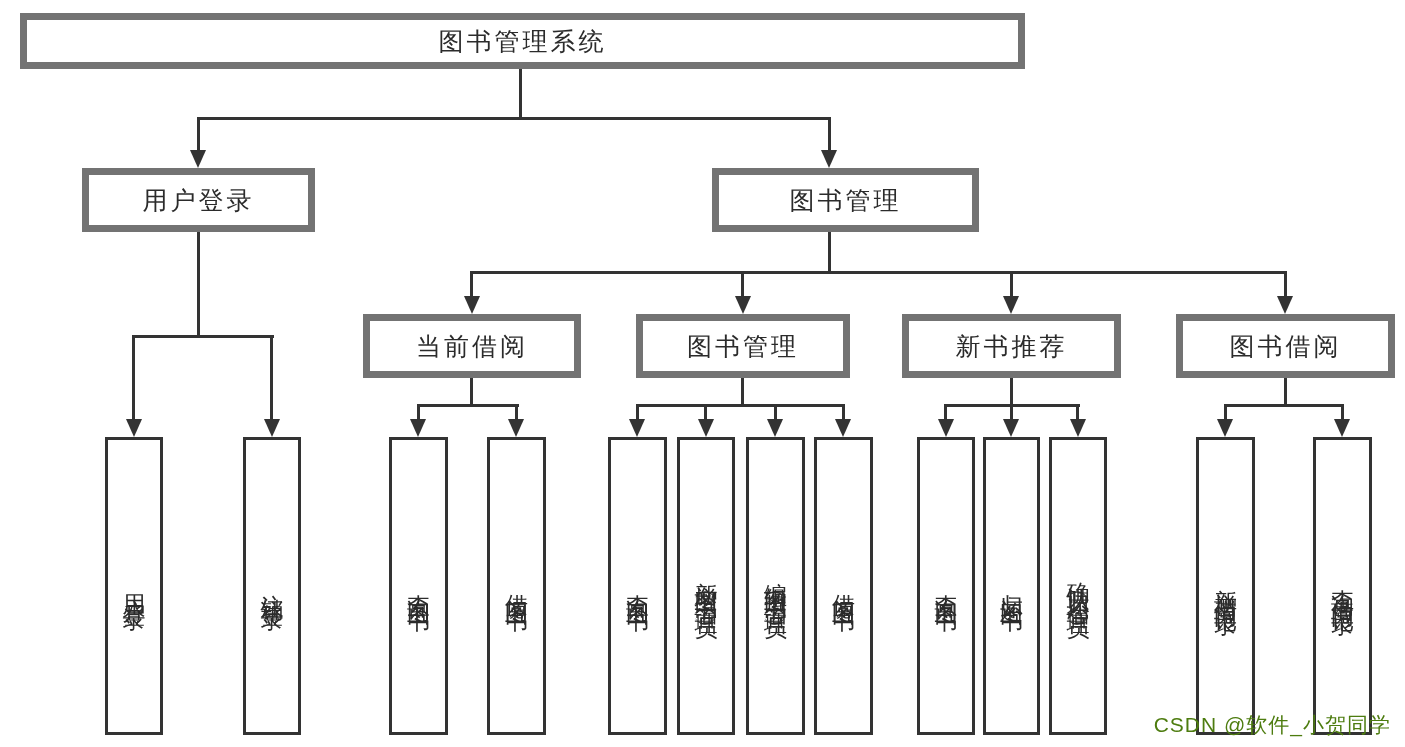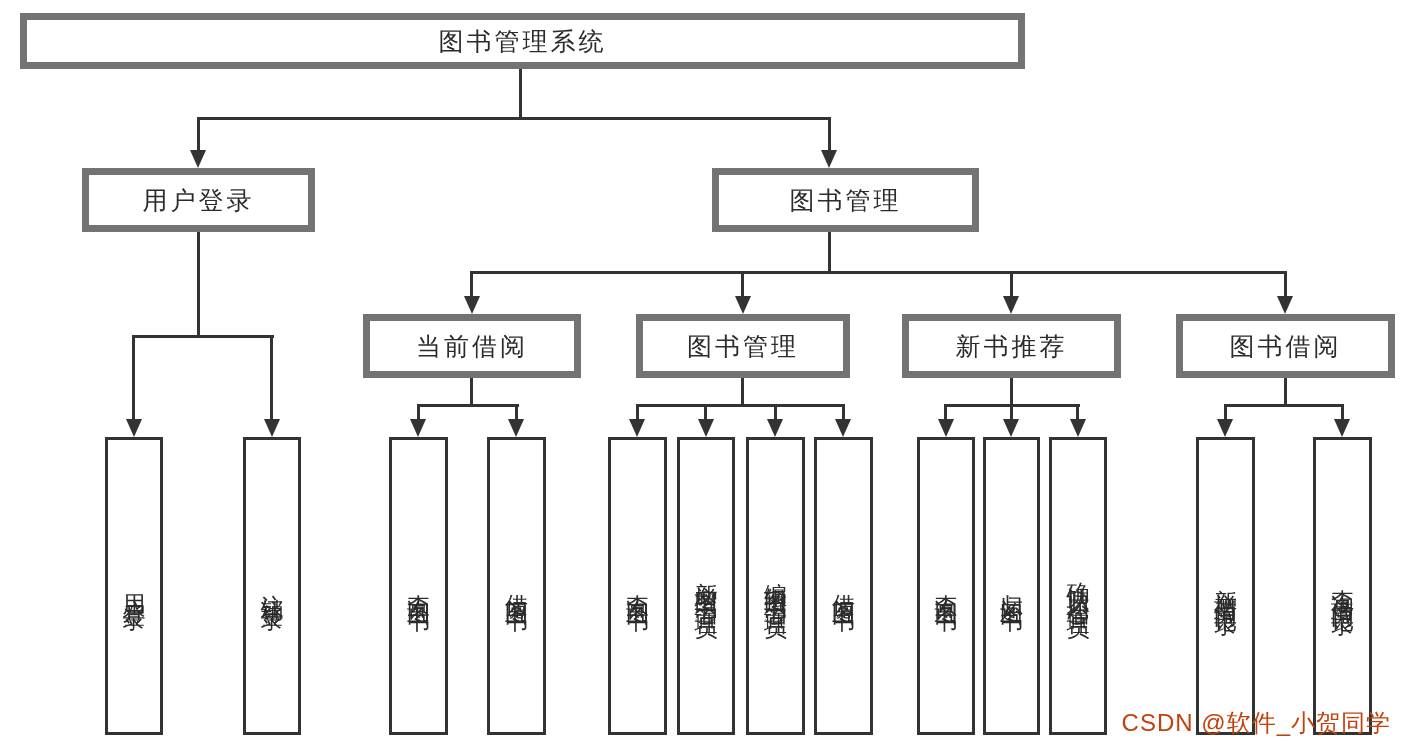--- a/index.html
+++ b/index.html
@@ -21,22 +21,22 @@
     writing-mode:vertical-rl;text-orientation:mixed;letter-spacing:5px;line-height:1;
     white-space:nowrap;
   }
   .line{position:absolute;background:#333333;}
   .arrow{
     position:absolute;width:0;height:0;
     border-left:8px solid transparent;border-right:8px solid transparent;
     border-top:18px solid #333333;
   }
   .watermark{
-    position:absolute;right:14px;bottom:8px;font-size:24px;letter-spacing:1px;
-    color:#c2410c;z-index:10;white-space:nowrap;
+    position:absolute;right:14px;bottom:8px;font-size:21px;letter-spacing:1px;
+    color:#4d7c0f;z-index:10;white-space:nowrap;
   }
 </style>
 </head>
 <body>
 
 <div class="canvas">
 
   <div class="line" style="left:519px;top:69px;width:3px;height:51px"></div>
   <div class="line" style="left:197px;top:117px;width:634px;height:3px"></div>
   <div class="line" style="left:197px;top:117px;width:3px;height:35px"></div>

